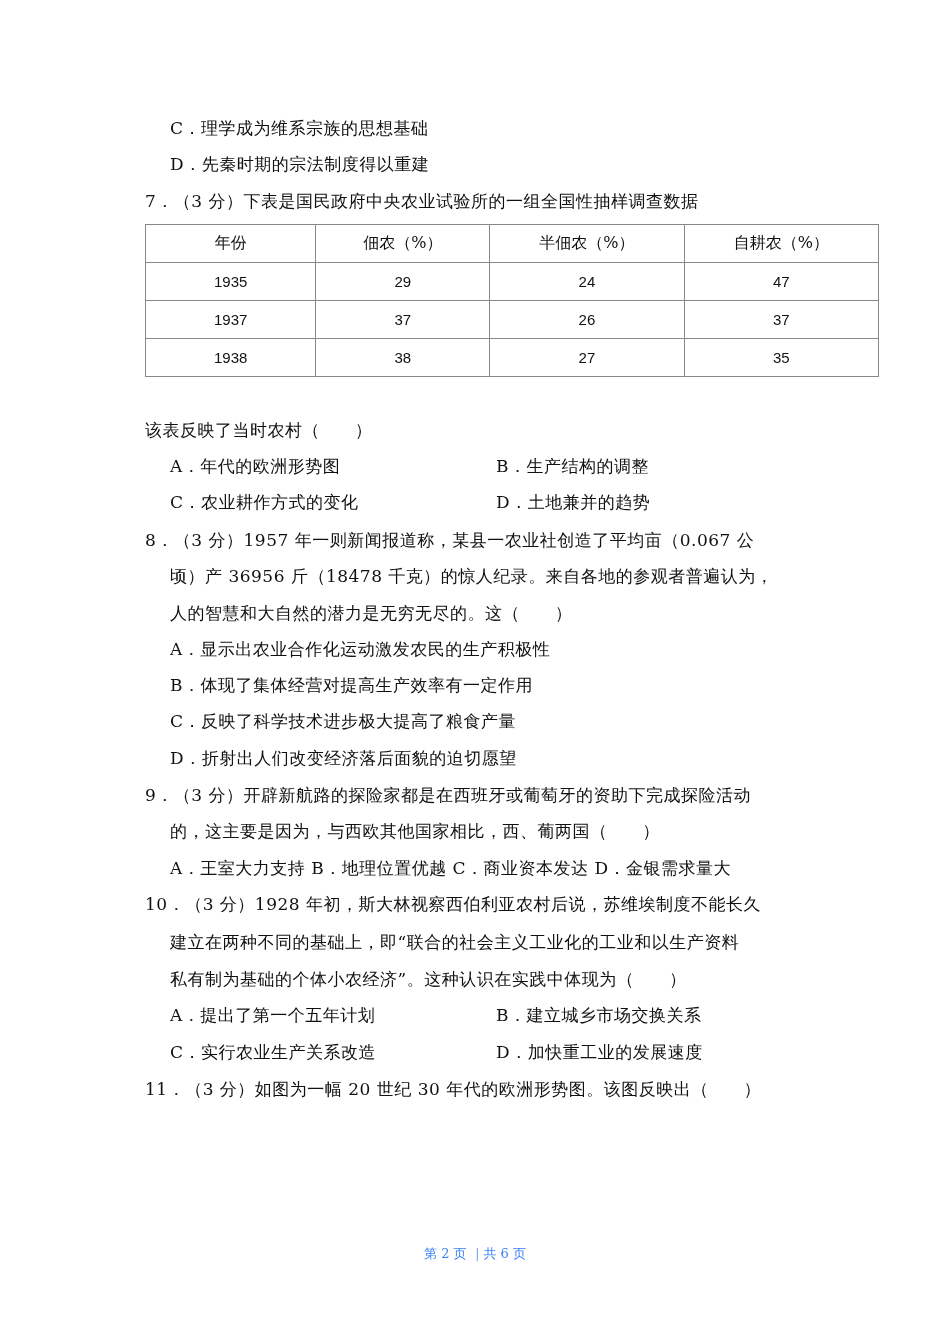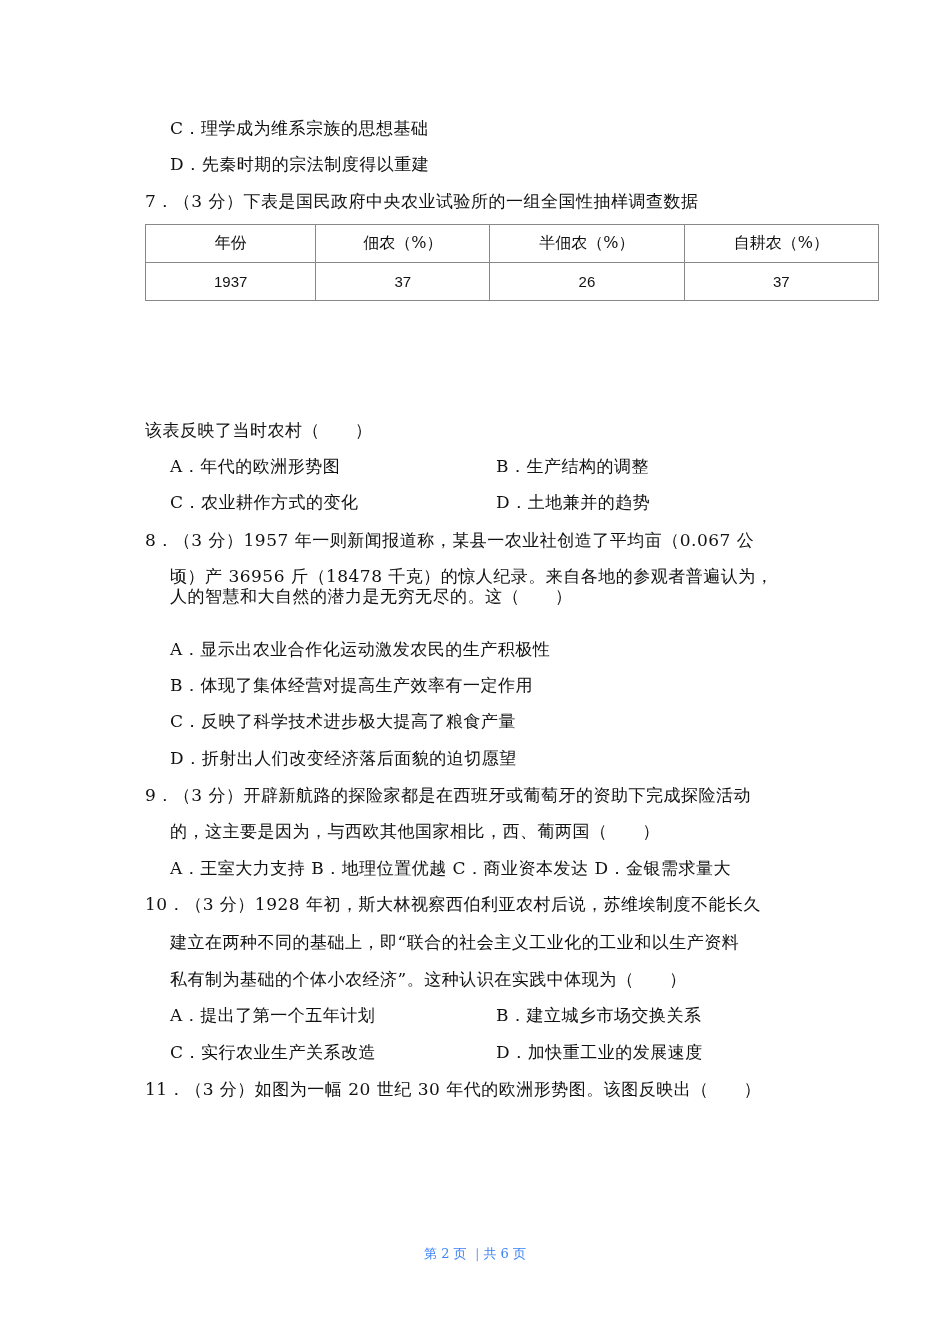--- a/index.html
+++ b/index.html
@@ -30,44 +30,56 @@
   <thead>
     <tr>
       <th style="width:141px;">年份</th>
       <th style="width:144px;">佃农（%）</th>
       <th style="width:161px;">半佃农（%）</th>
       <th style="width:161px;">自耕农（%）</th>
     </tr>
   </thead>
   <tbody>
     <tr>
+      <td>1935</td>
+      <td>29</td>
+      <td>24</td>
+      <td>47</td>
+    </tr>
+    <tr>
       <td>1937</td>
       <td>37</td>
       <td>26</td>
       <td>37</td>
+    </tr>
+    <tr>
+      <td>1938</td>
+      <td>38</td>
+      <td>27</td>
+      <td>35</td>
     </tr>
   </tbody>
 </table>
 <div class="line q" style="top:419px;text-align:center;">该表反映了当时农村（　　）</div>
 <div class="line opt" style="top:455px;">
   <span>A．</span><span>年代的欧洲形势图</span>
 </div>
 <div class="line opt2" style="top:455px;">
   <span>B．</span><span>生产结构的调整</span>
 </div>
 <div class="line opt" style="top:491px;">
   <span>C．</span><span>农业耕作方式的变化</span>
 </div>
 <div class="line opt2" style="top:491px;">
   <span>D．</span><span>土地兼并的趋势</span>
 </div>
 
 <div class="line q" style="top:529px;">8．（3 分）1957 年一则新闻报道称，某县一农业社创造了平均亩（0.067 公</div>
 <div class="line opt" style="top:565px;">顷）产 36956 斤（18478 千克）的惊人纪录。来自各地的参观者普遍认为，</div>
-<div class="line opt" style="top:586px;font-family:Liberation Serif, serif;">人的智慧和大自然的潜力是无穷无尽的。这（　　）</div>
+<div class="line opt" style="top:602px;">人的智慧和大自然的潜力是无穷无尽的。这（　　）</div>
 <div class="line opt" style="top:638px;">
   <span>A．</span><span>显示出农业合作化运动激发农民的生产积极性</span>
 </div>
 <div class="line opt" style="top:674px;">
   <span>B．</span><span>体现了集体经营对提高生产效率有一定作用</span>
 </div>
 <div class="line opt" style="top:710px;">
   <span>C．</span><span>反映了科学技术进步极大提高了粮食产量</span>
 </div>
 <div class="line opt" style="top:747px;">

